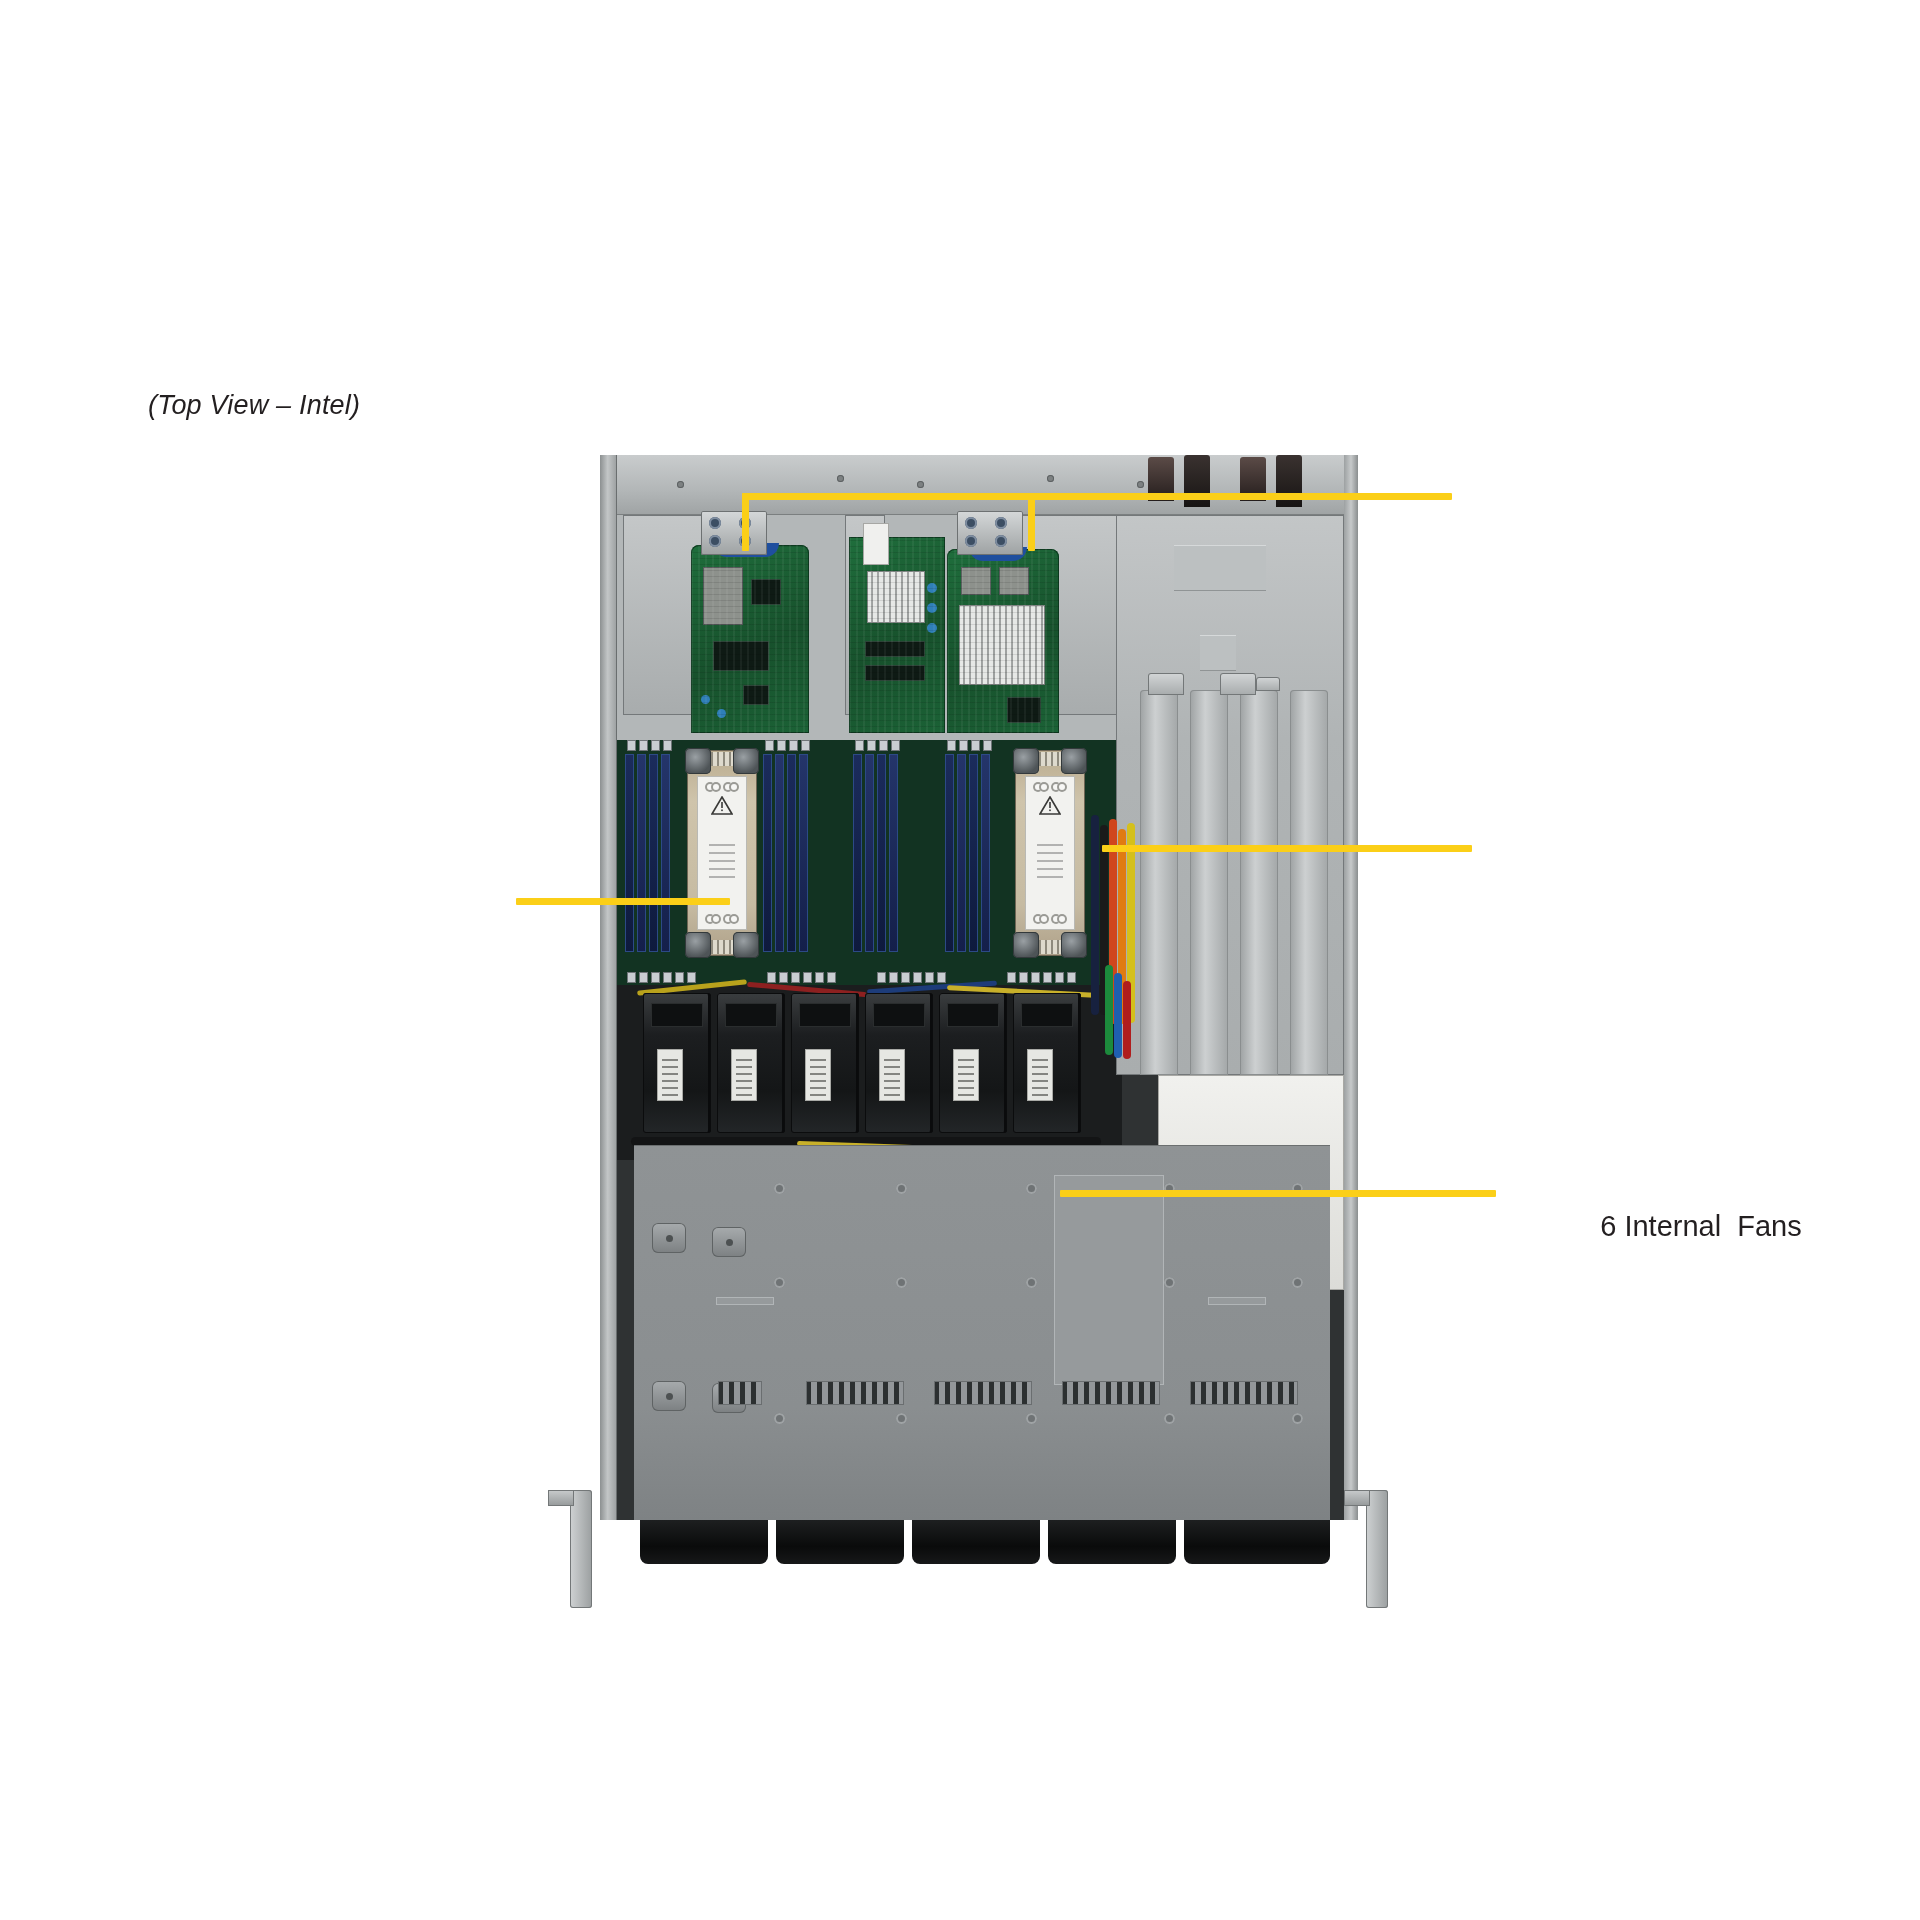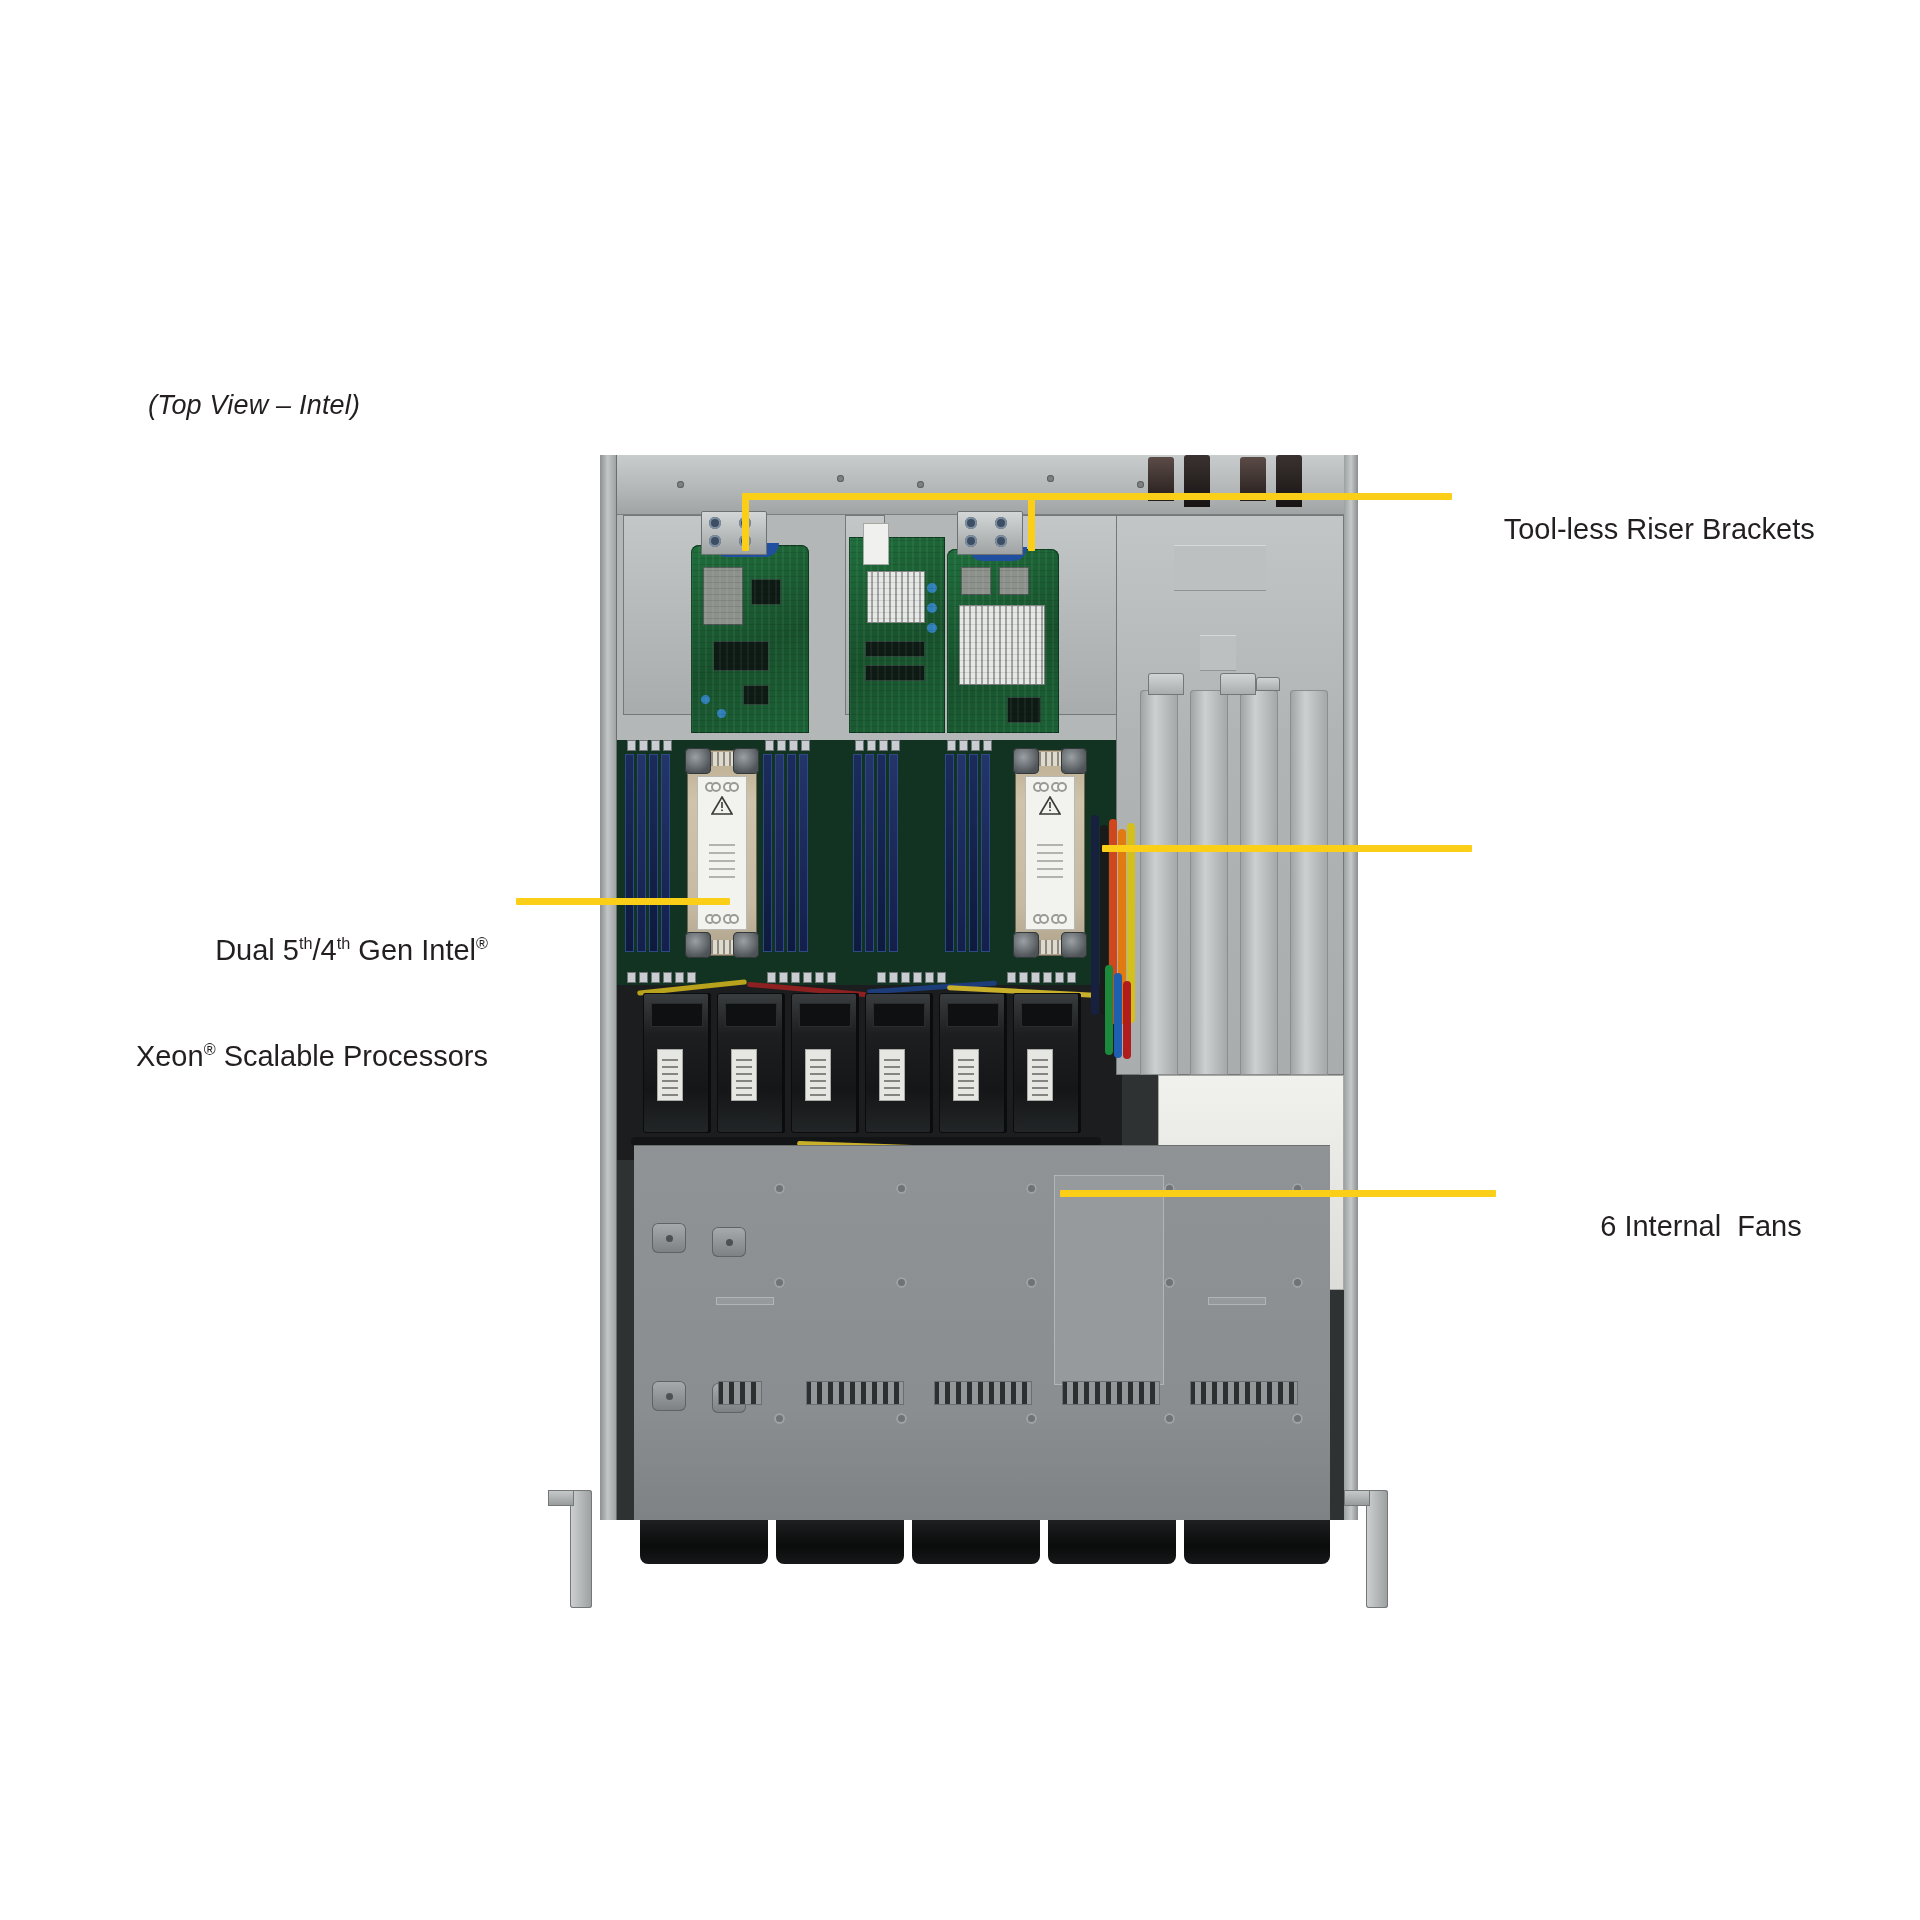--- a/index.html
+++ b/index.html
@@ -569,30 +569,23 @@
       </div>
     </div>
 
     <div class="rackear" style="left:-30px;bottom:-88px"></div>
     <div class="rackear" style="right:-30px;bottom:-88px"></div>
   </div>
 
   <div class="lead" style="left:742px;top:493px;width:710px;"></div>
   <div class="lead v" style="left:742px;top:493px;height:58px;"></div>
   <div class="lead v" style="left:1028px;top:493px;height:58px;"></div>
-  <div class="callout right" style="left:1472px;top:477px;">
-    <span>Tool-less Riser Brackets</span>
-  </div>
 
   <div class="lead" style="left:1102px;top:845px;width:370px;"></div>
 
   <div class="lead" style="left:1060px;top:1190px;width:436px;"></div>
   <div class="callout right" style="left:1568px;top:1174px;">
     <span>6 Internal  Fans</span>
   </div>
 
   <div class="lead" style="left:516px;top:898px;width:214px;"></div>
-  <div class="callout left" style="right:1432px;top:862px;width:460px;">
-    <div><span>Dual 5</span><sup>th</sup><span>/4</span><sup>th</sup><span> Gen Intel</span><sup>®</sup></div>
-    <div><span>Xeon</span><sup>®</sup><span> Scalable Processors</span></div>
-  </div>
 
 </div>
 
 </body></html>

